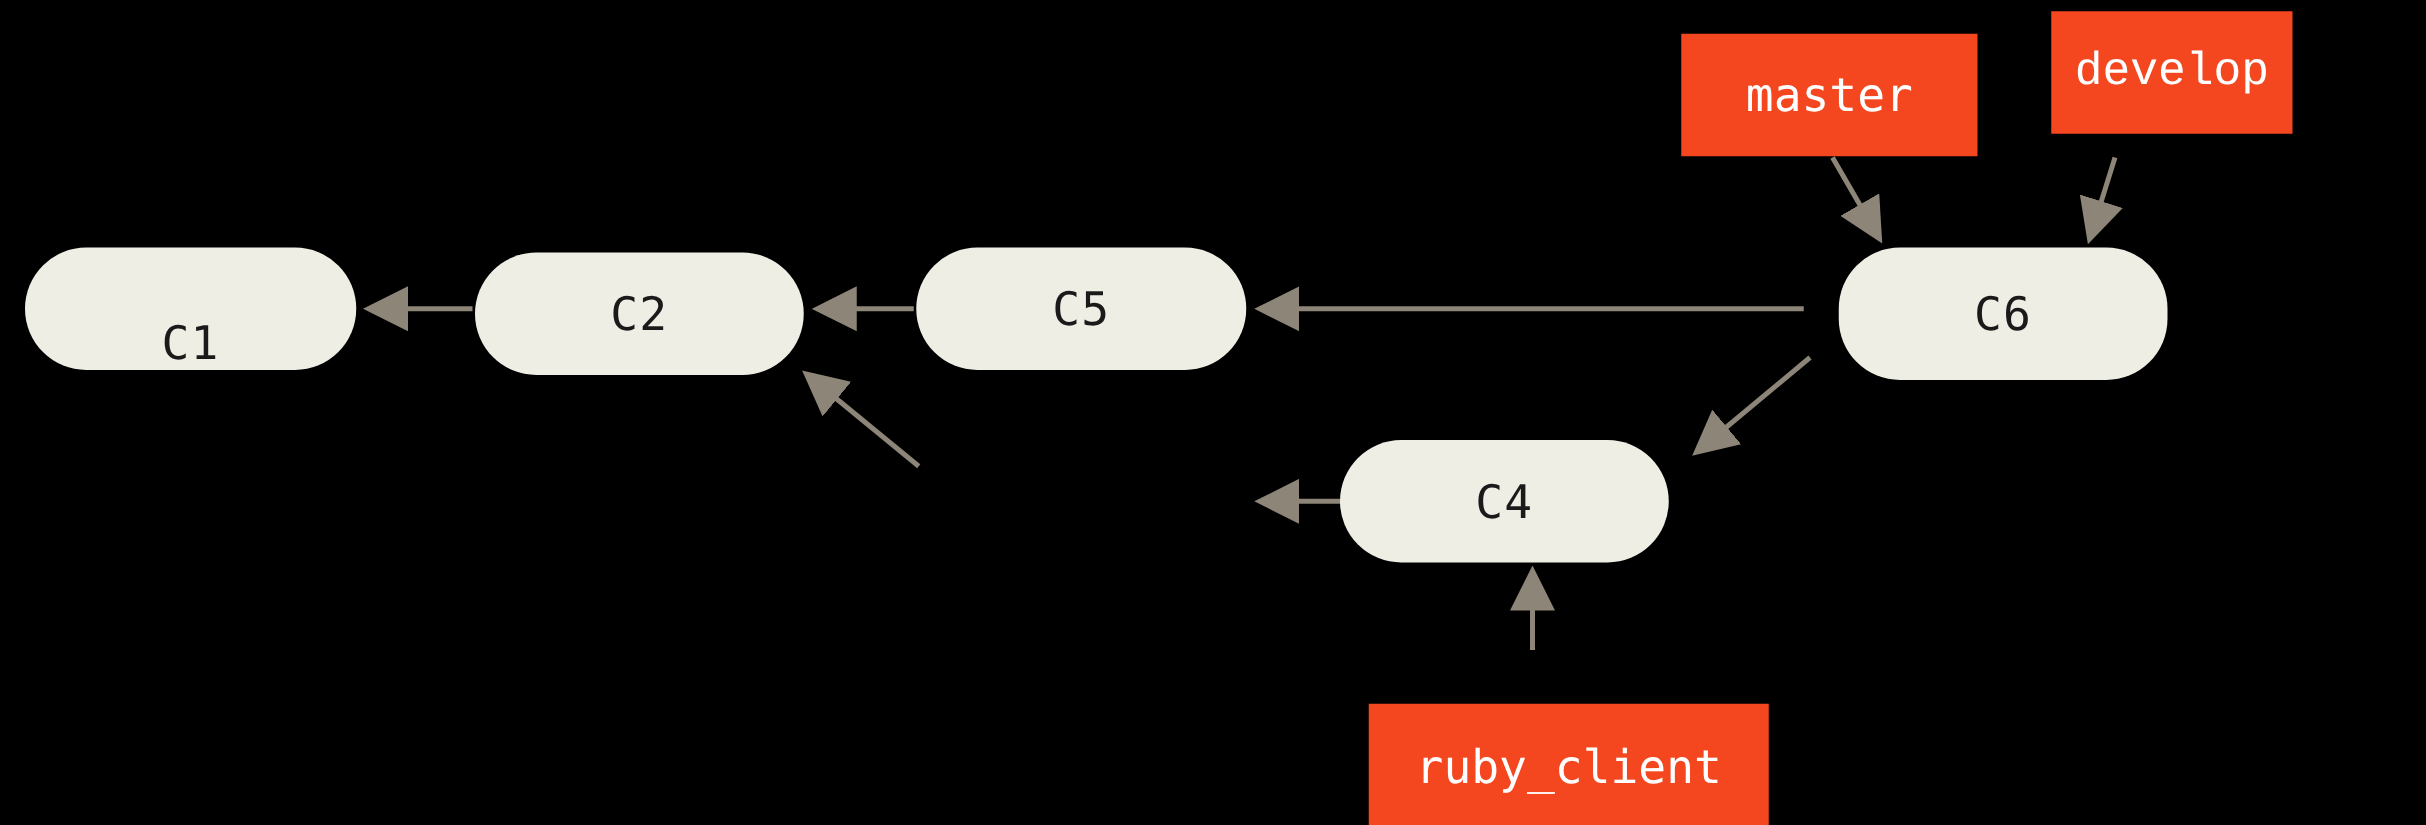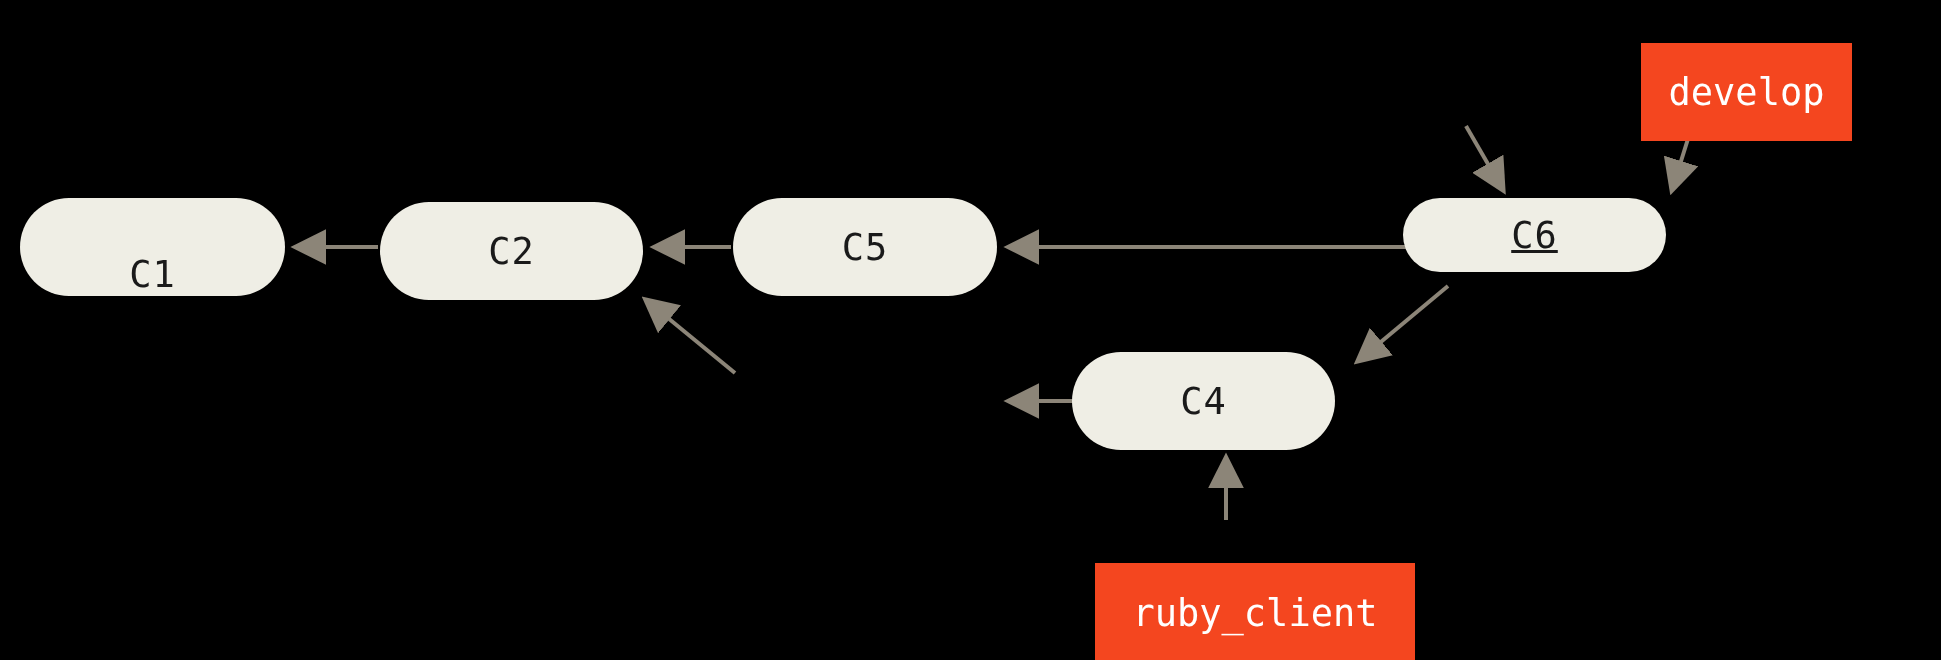--- a/index.html
+++ b/index.html
@@ -105,27 +105,30 @@
 
   <div class="commit-node" style="left: 20px; top: 198px; width: 265px; height: 98px; align-items: flex-end;">
     <span>C1</span>
   </div>
   <div class="commit-node" style="left: 380px; top: 202px; width: 263px; height: 98px;">
     <span>C2</span>
   </div>
   <div class="commit-node" style="left: 733px; top: 198px; width: 264px; height: 98px;">
     <span>C5</span>
   </div>
-  <div class="commit-node" style="left: 1403px; top: 198px; width: 263px; height: 74px; text-decoration: underline;">
+  <div class="commit-node" style="left: 1471px; top: 198px; width: 263px; height: 106px;">
     <span>C6</span>
   </div>
   <div class="commit-node" style="left: 1072px; top: 352px; width: 263px; height: 98px;">
     <span>C4</span>
   </div>
 
-  <div class="branch-label" style="left: 1641px; top: 43px; width: 211px; height: 98px;">
+  <div class="branch-label" style="left: 1345px; top: 27px; width: 237px; height: 98px;">
+    <span>master</span>
+  </div>
+  <div class="branch-label" style="left: 1641px; top: 9px; width: 193px; height: 98px; font-family: Liberation Mono, monospace;">
     <span>develop</span>
   </div>
   <div class="branch-label" style="left: 1095px; top: 521px; width: 320px; height: 100px; margin-top: 42px;">
     <span>ruby_client</span>
   </div>
 
 </div>
 
 </body></html>

